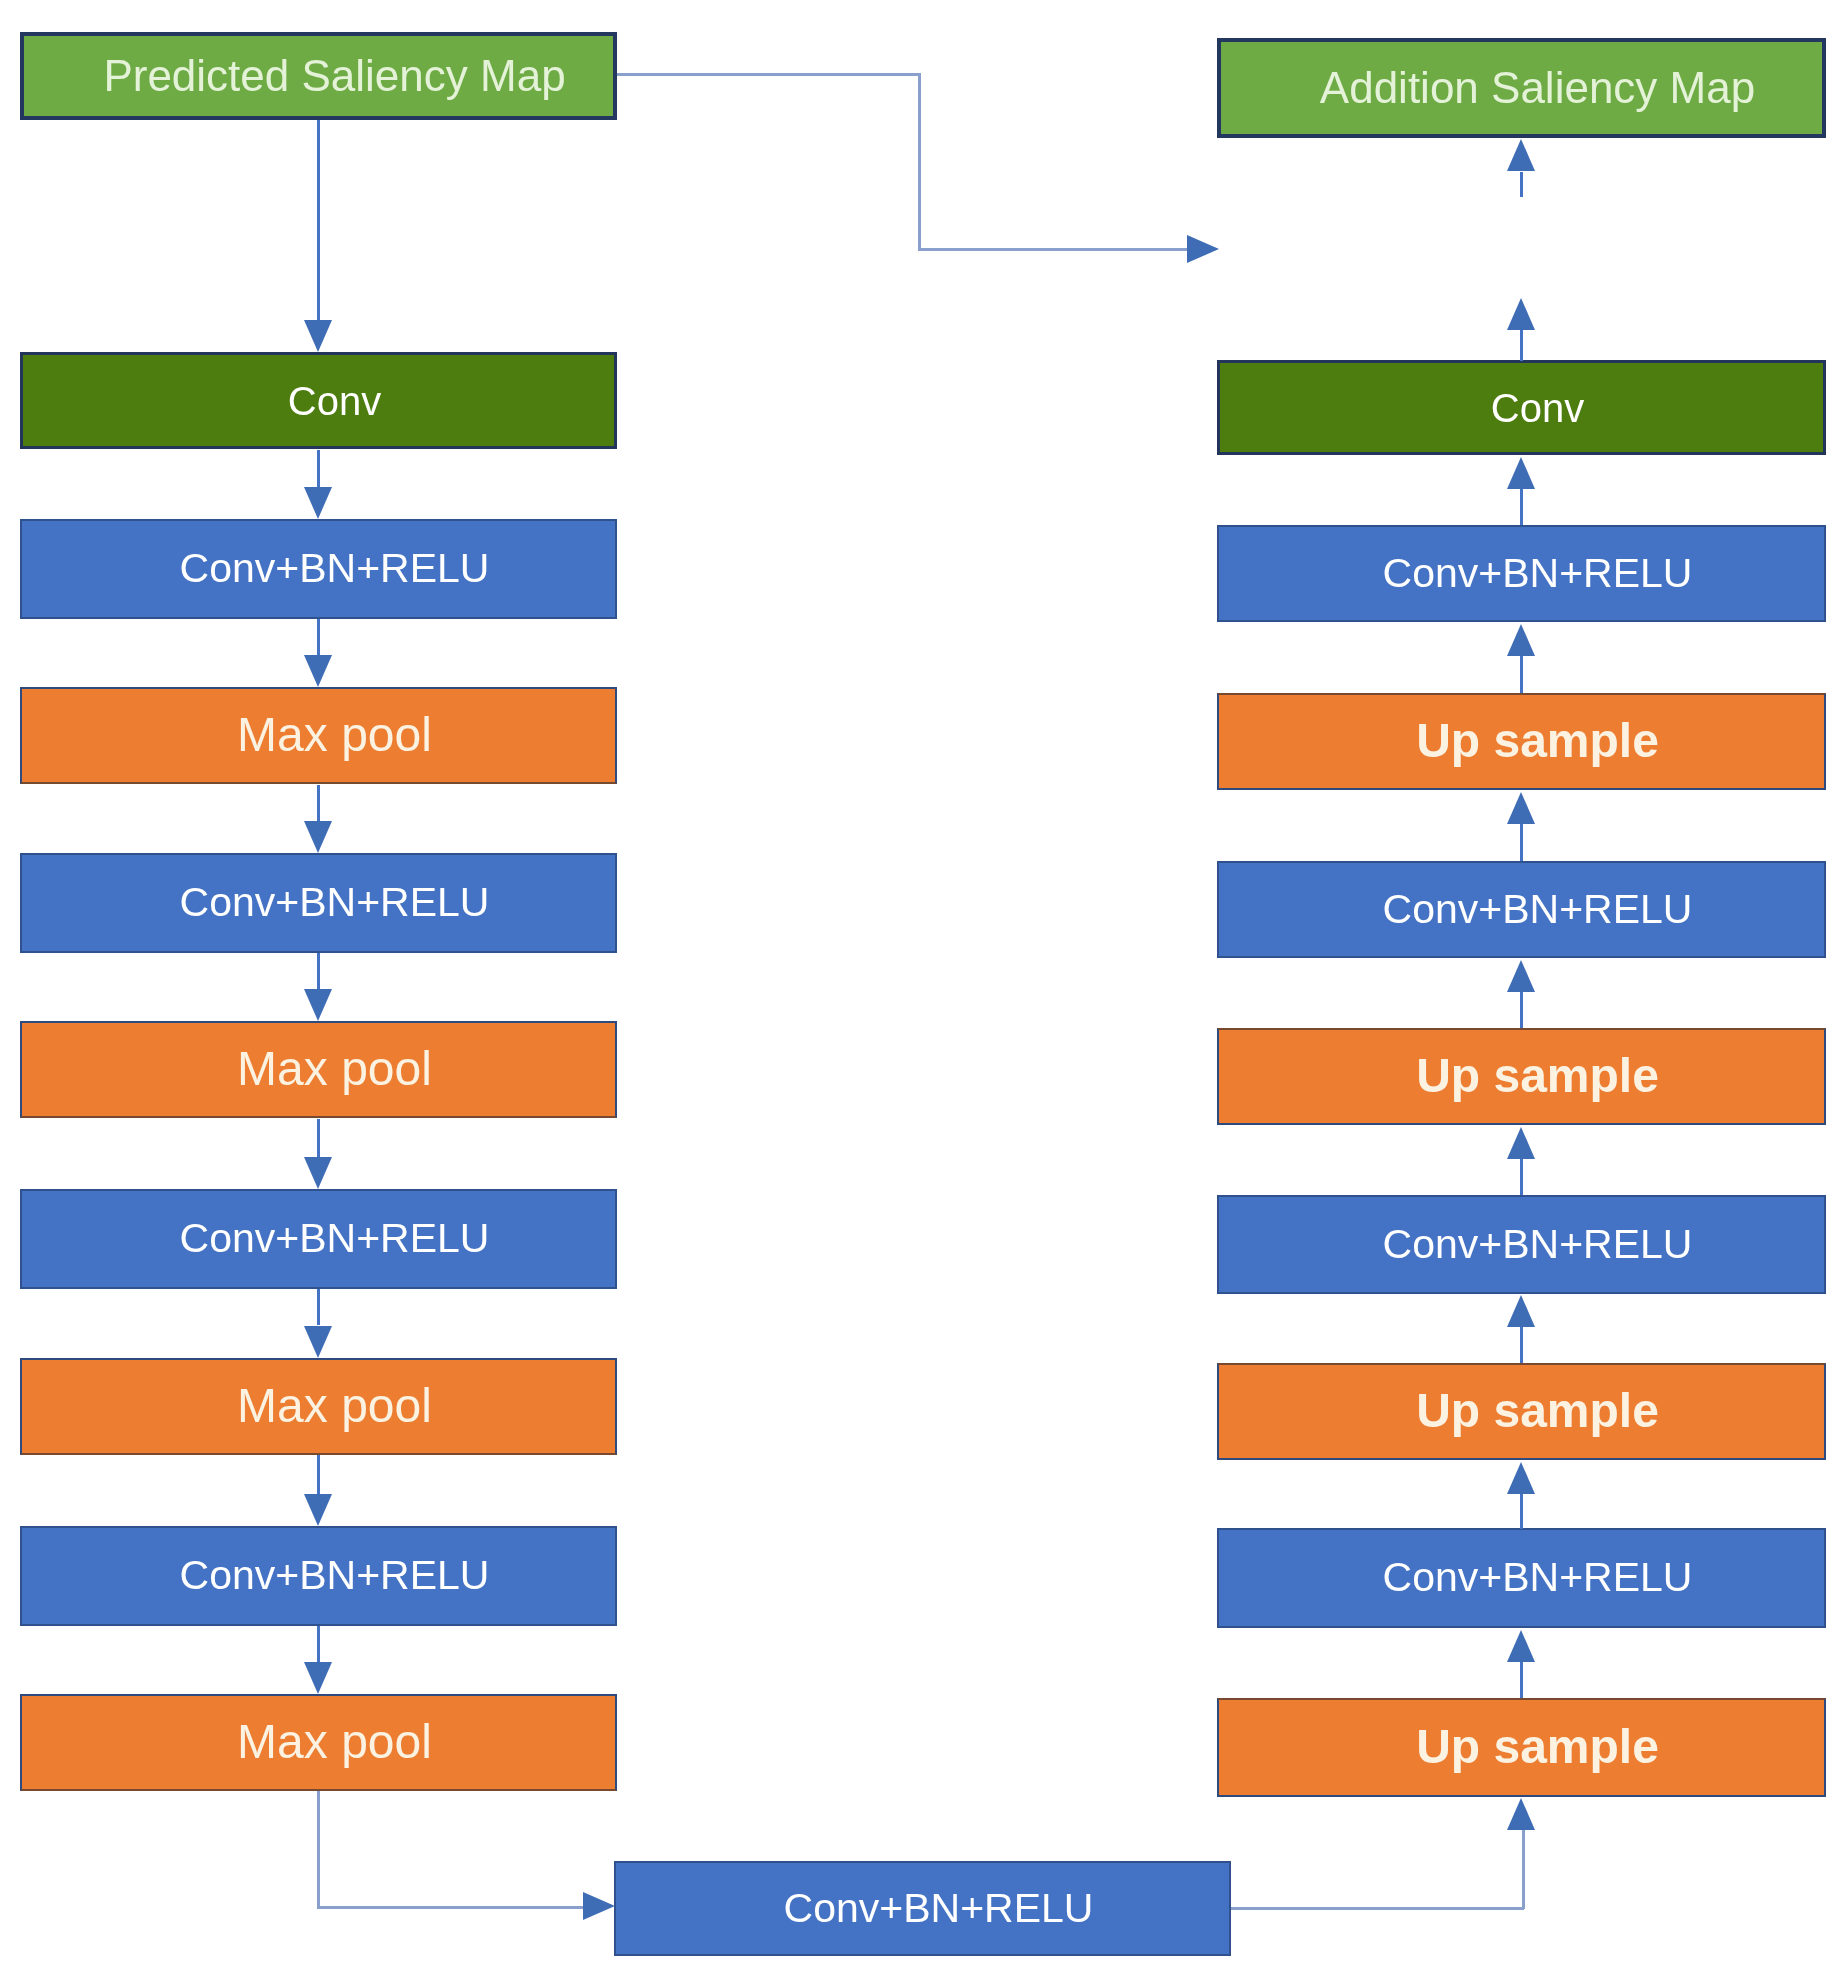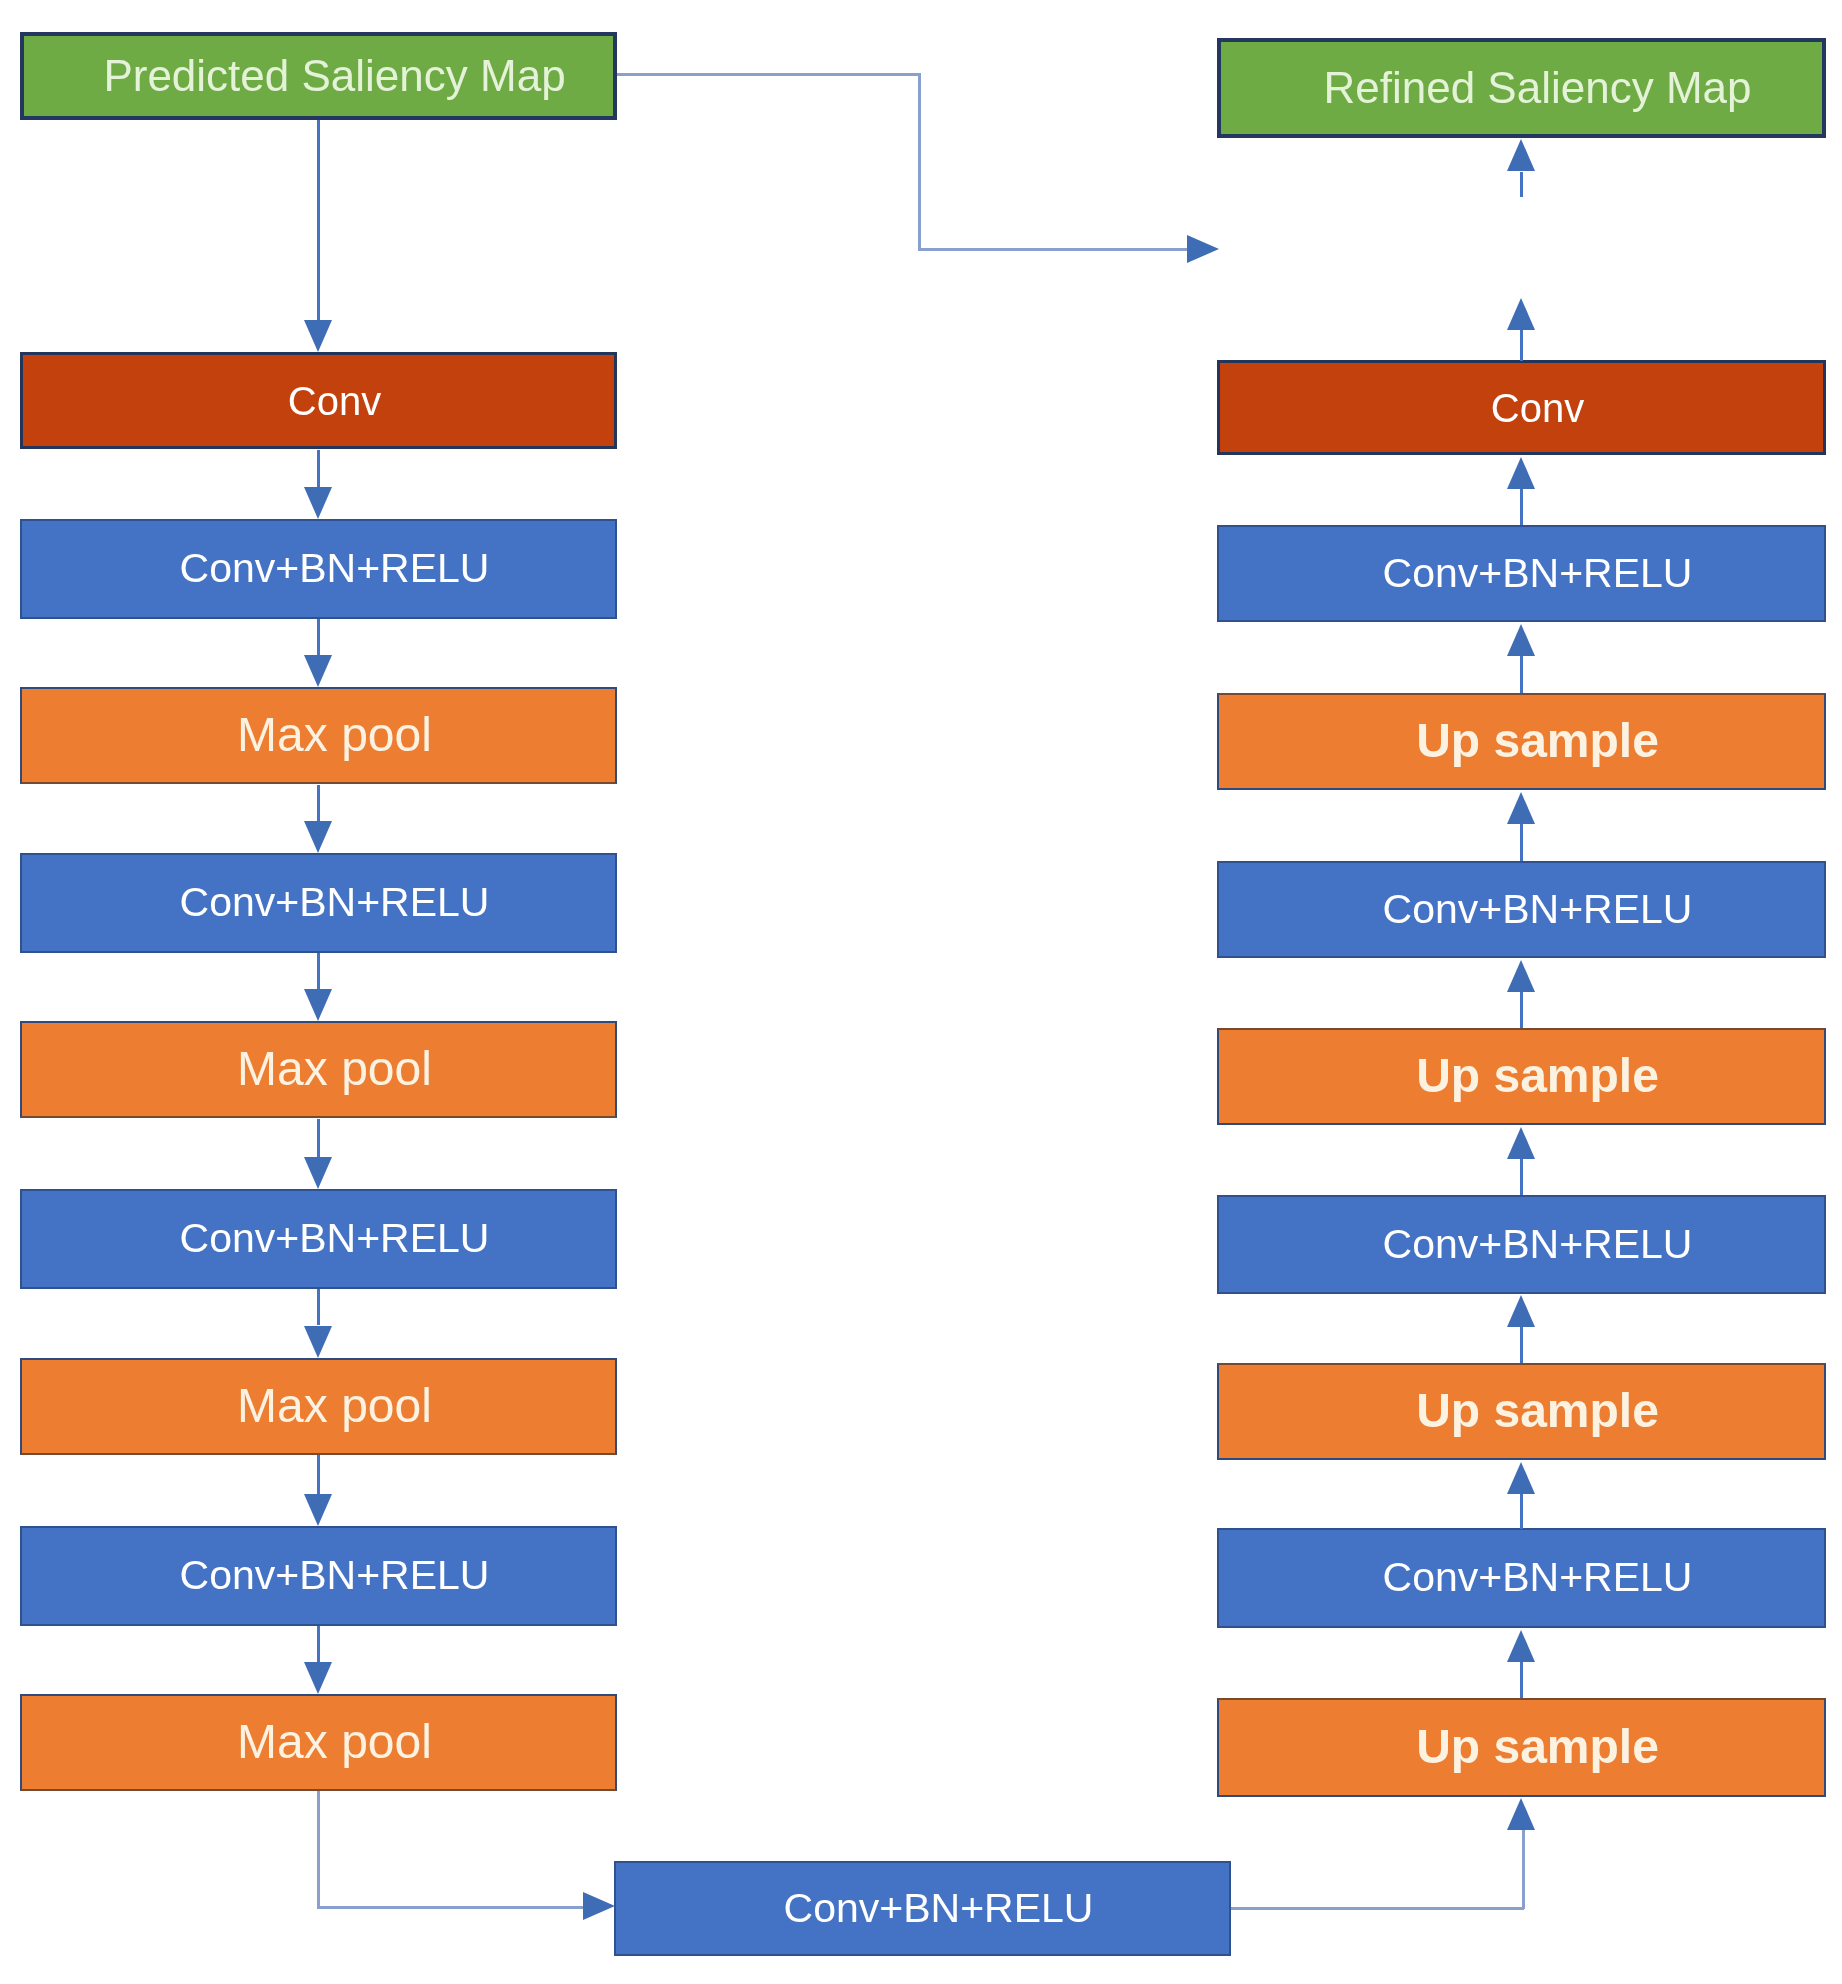--- a/index.html
+++ b/index.html
@@ -6,21 +6,21 @@
   body{width:1842px;height:1985px;position:relative;overflow:hidden;
        font-family:"Liberation Sans",sans-serif;}
   .canvas{position:absolute;left:0;top:0;width:1842px;height:1985px;}
 
   .node{position:absolute;display:flex;align-items:center;justify-content:center;
         box-sizing:border-box;line-height:1.05;padding-left:32px;}
   .node span{display:block;white-space:nowrap;}
 
   .green {background:#6EAB45;border:4px solid #24375F;color:#E4F2D8;font-size:44px;}
   .blue  {background:#4472C4;border:2.7px solid #2F528F;color:#FFFFFF;font-size:41px;}
-  .black {background:#c2410c;border:3.3px solid #24355C;color:#FFFFFF;font-size:40px;}
+  .black {background:#4d7c0f;border:3.3px solid #24355C;color:#FFFFFF;font-size:40px;}
   .navy  {background:#152A66;border:2.7px solid #2E4C8F;color:#FFFFFF;font-size:53px;}
   .orange{background:#ED7D31;border:2.7px solid #2F4A7D;color:#FBF2E2;font-size:48px;}
   .orange.shadow-b{border-bottom-color:#77492F;}
   .orange.shadow-t{border-top-color:#77492F;font-weight:bold;}
 
   .vline{position:absolute;width:2.7px;background:#4472C4;}
   .hline{position:absolute;height:2.7px;background:#8AA0CC;}
   .vline.soft{background:#8AA0CC;}
 
   .head-down{position:absolute;width:0;height:0;
@@ -76,21 +76,21 @@
 
   <div class="node orange shadow-b" style="left:20px;top:1694px;width:597px;height:97px;">
     <span>Max pool</span>
   </div>
 
   <div class="node blue" style="left:614px;top:1861px;width:617px;height:95px;">
     <span>Conv+BN+RELU</span>
   </div>
 
   <div class="node green" style="left:1217px;top:38px;width:609px;height:100px;">
-    <span>Refined Saliency Map</span>
+    <span>Addition Saliency Map</span>
   </div>
 
 
   <div class="node black" style="left:1217px;top:360px;width:609px;height:95px;">
     <span>Conv</span>
   </div>
 
   <div class="node blue" style="left:1217px;top:525px;width:609px;height:97px;">
     <span>Conv+BN+RELU</span>
   </div>

